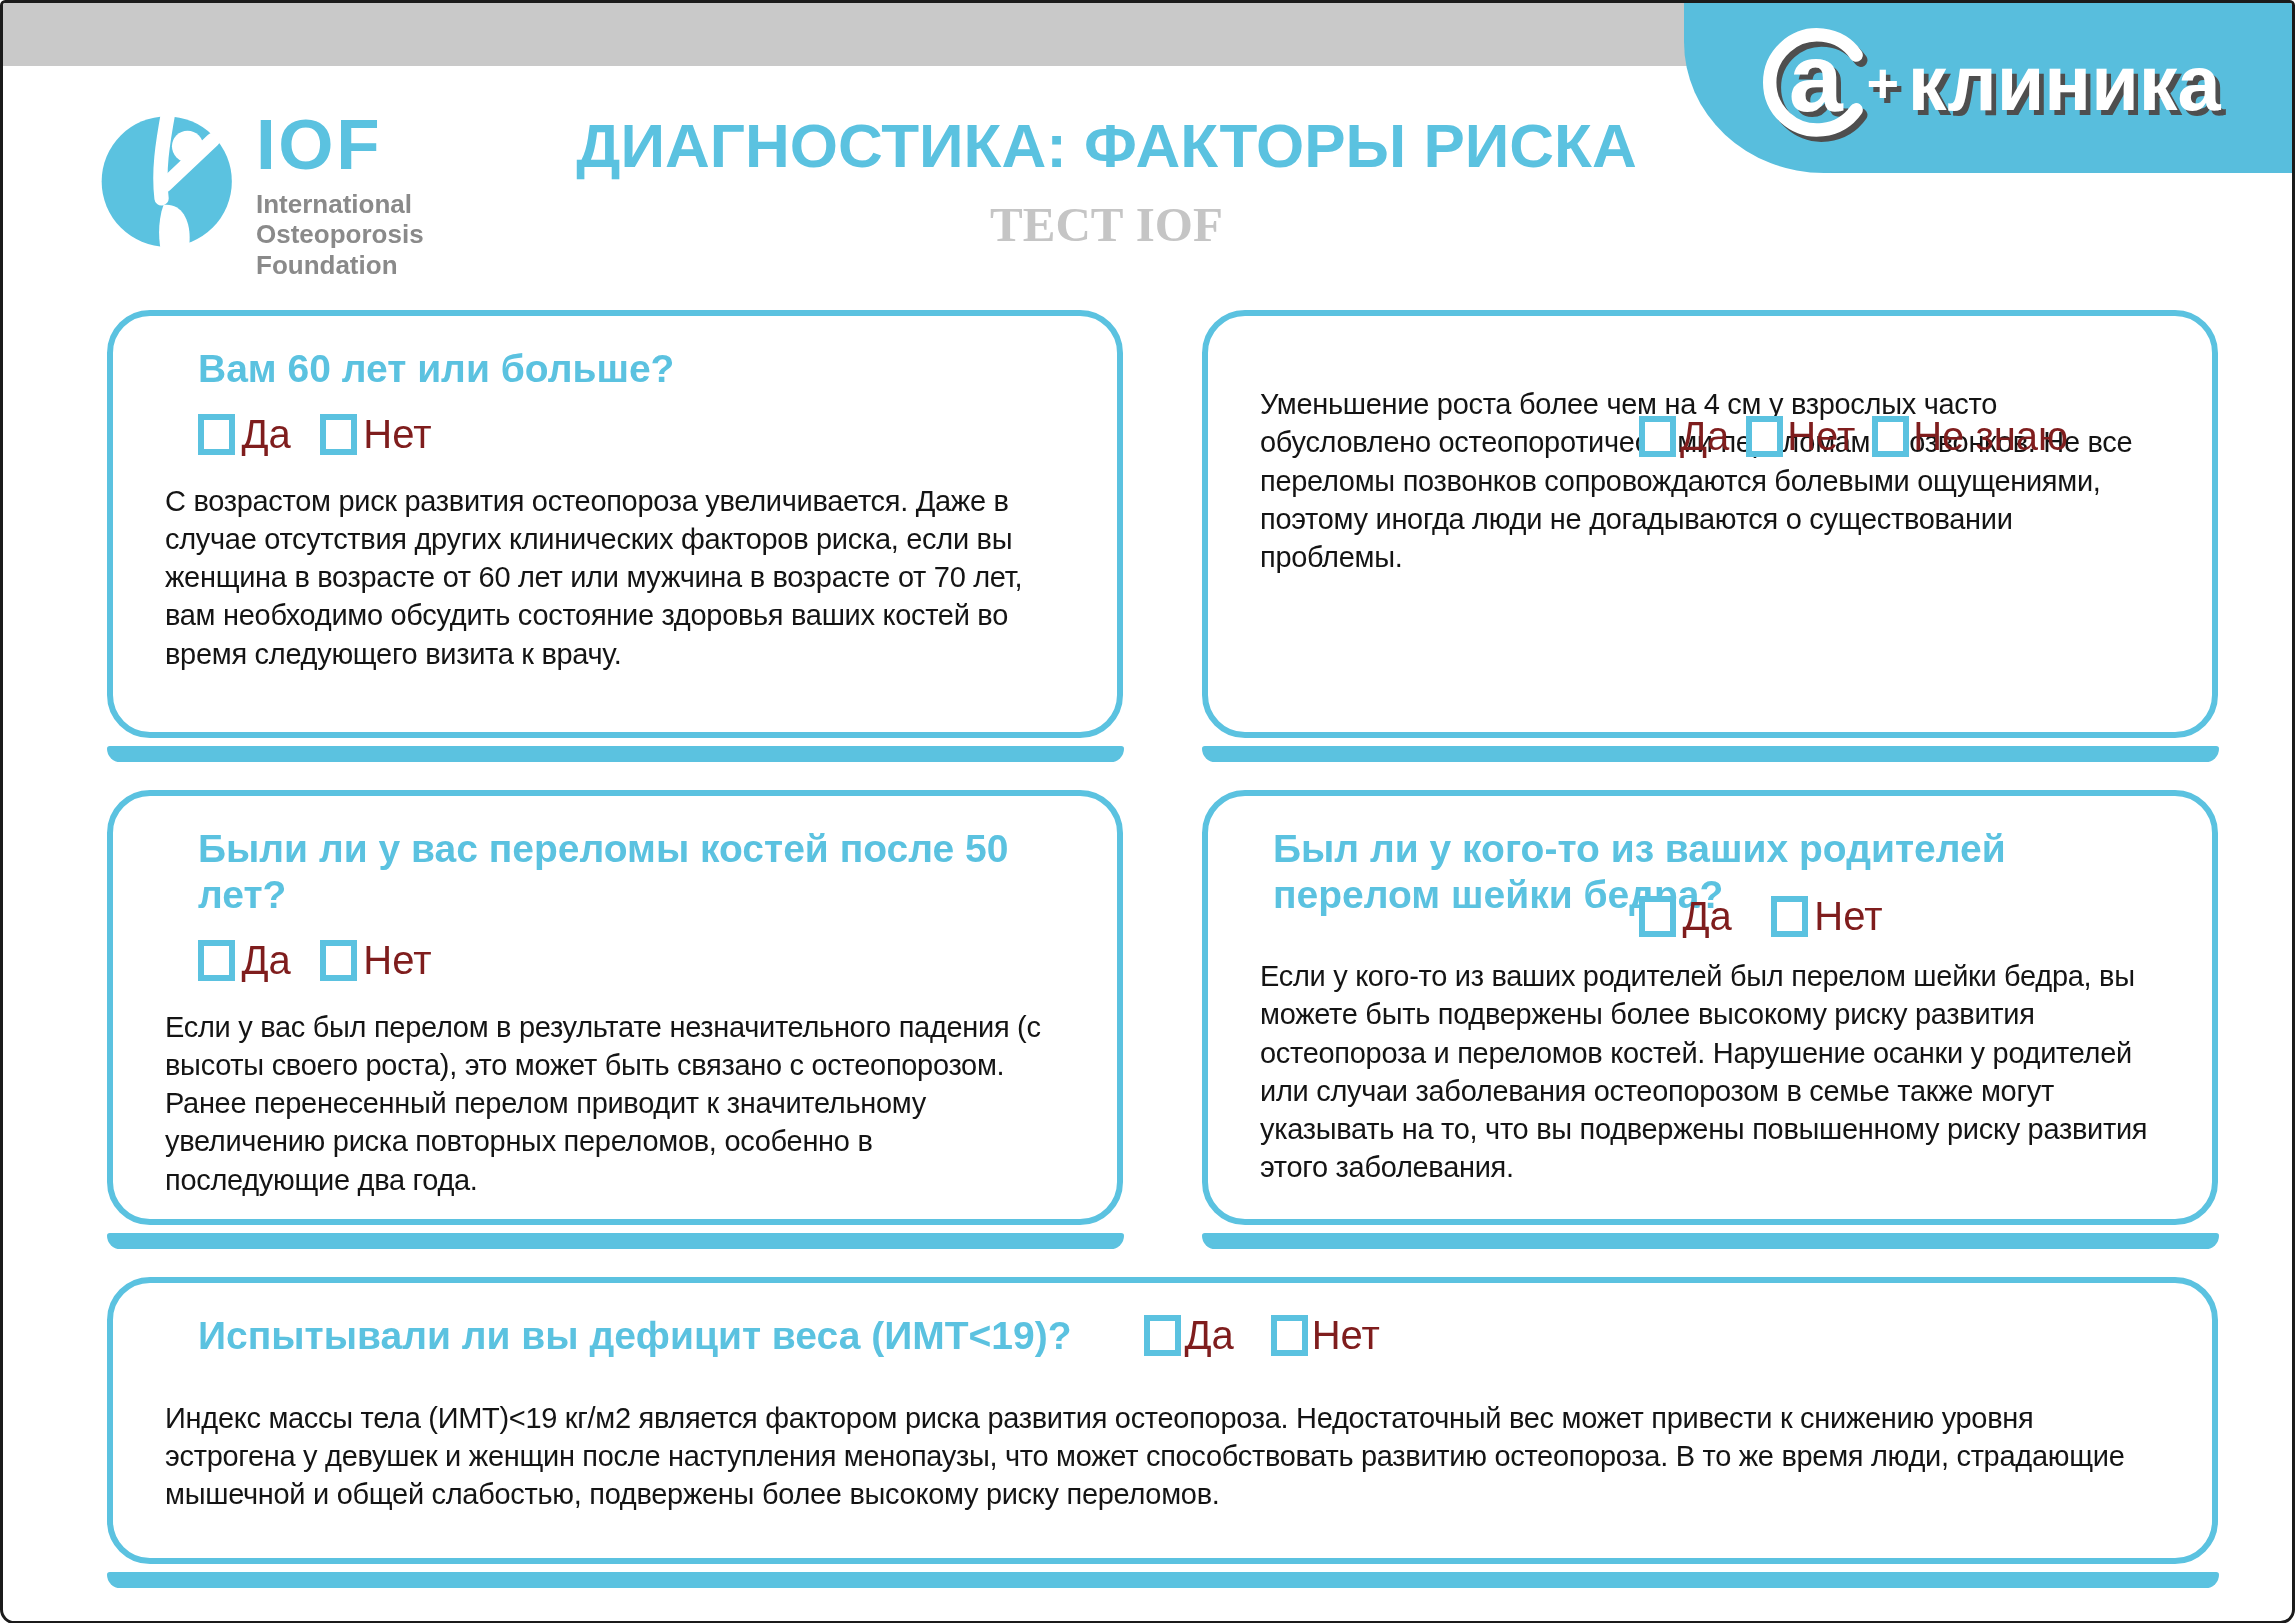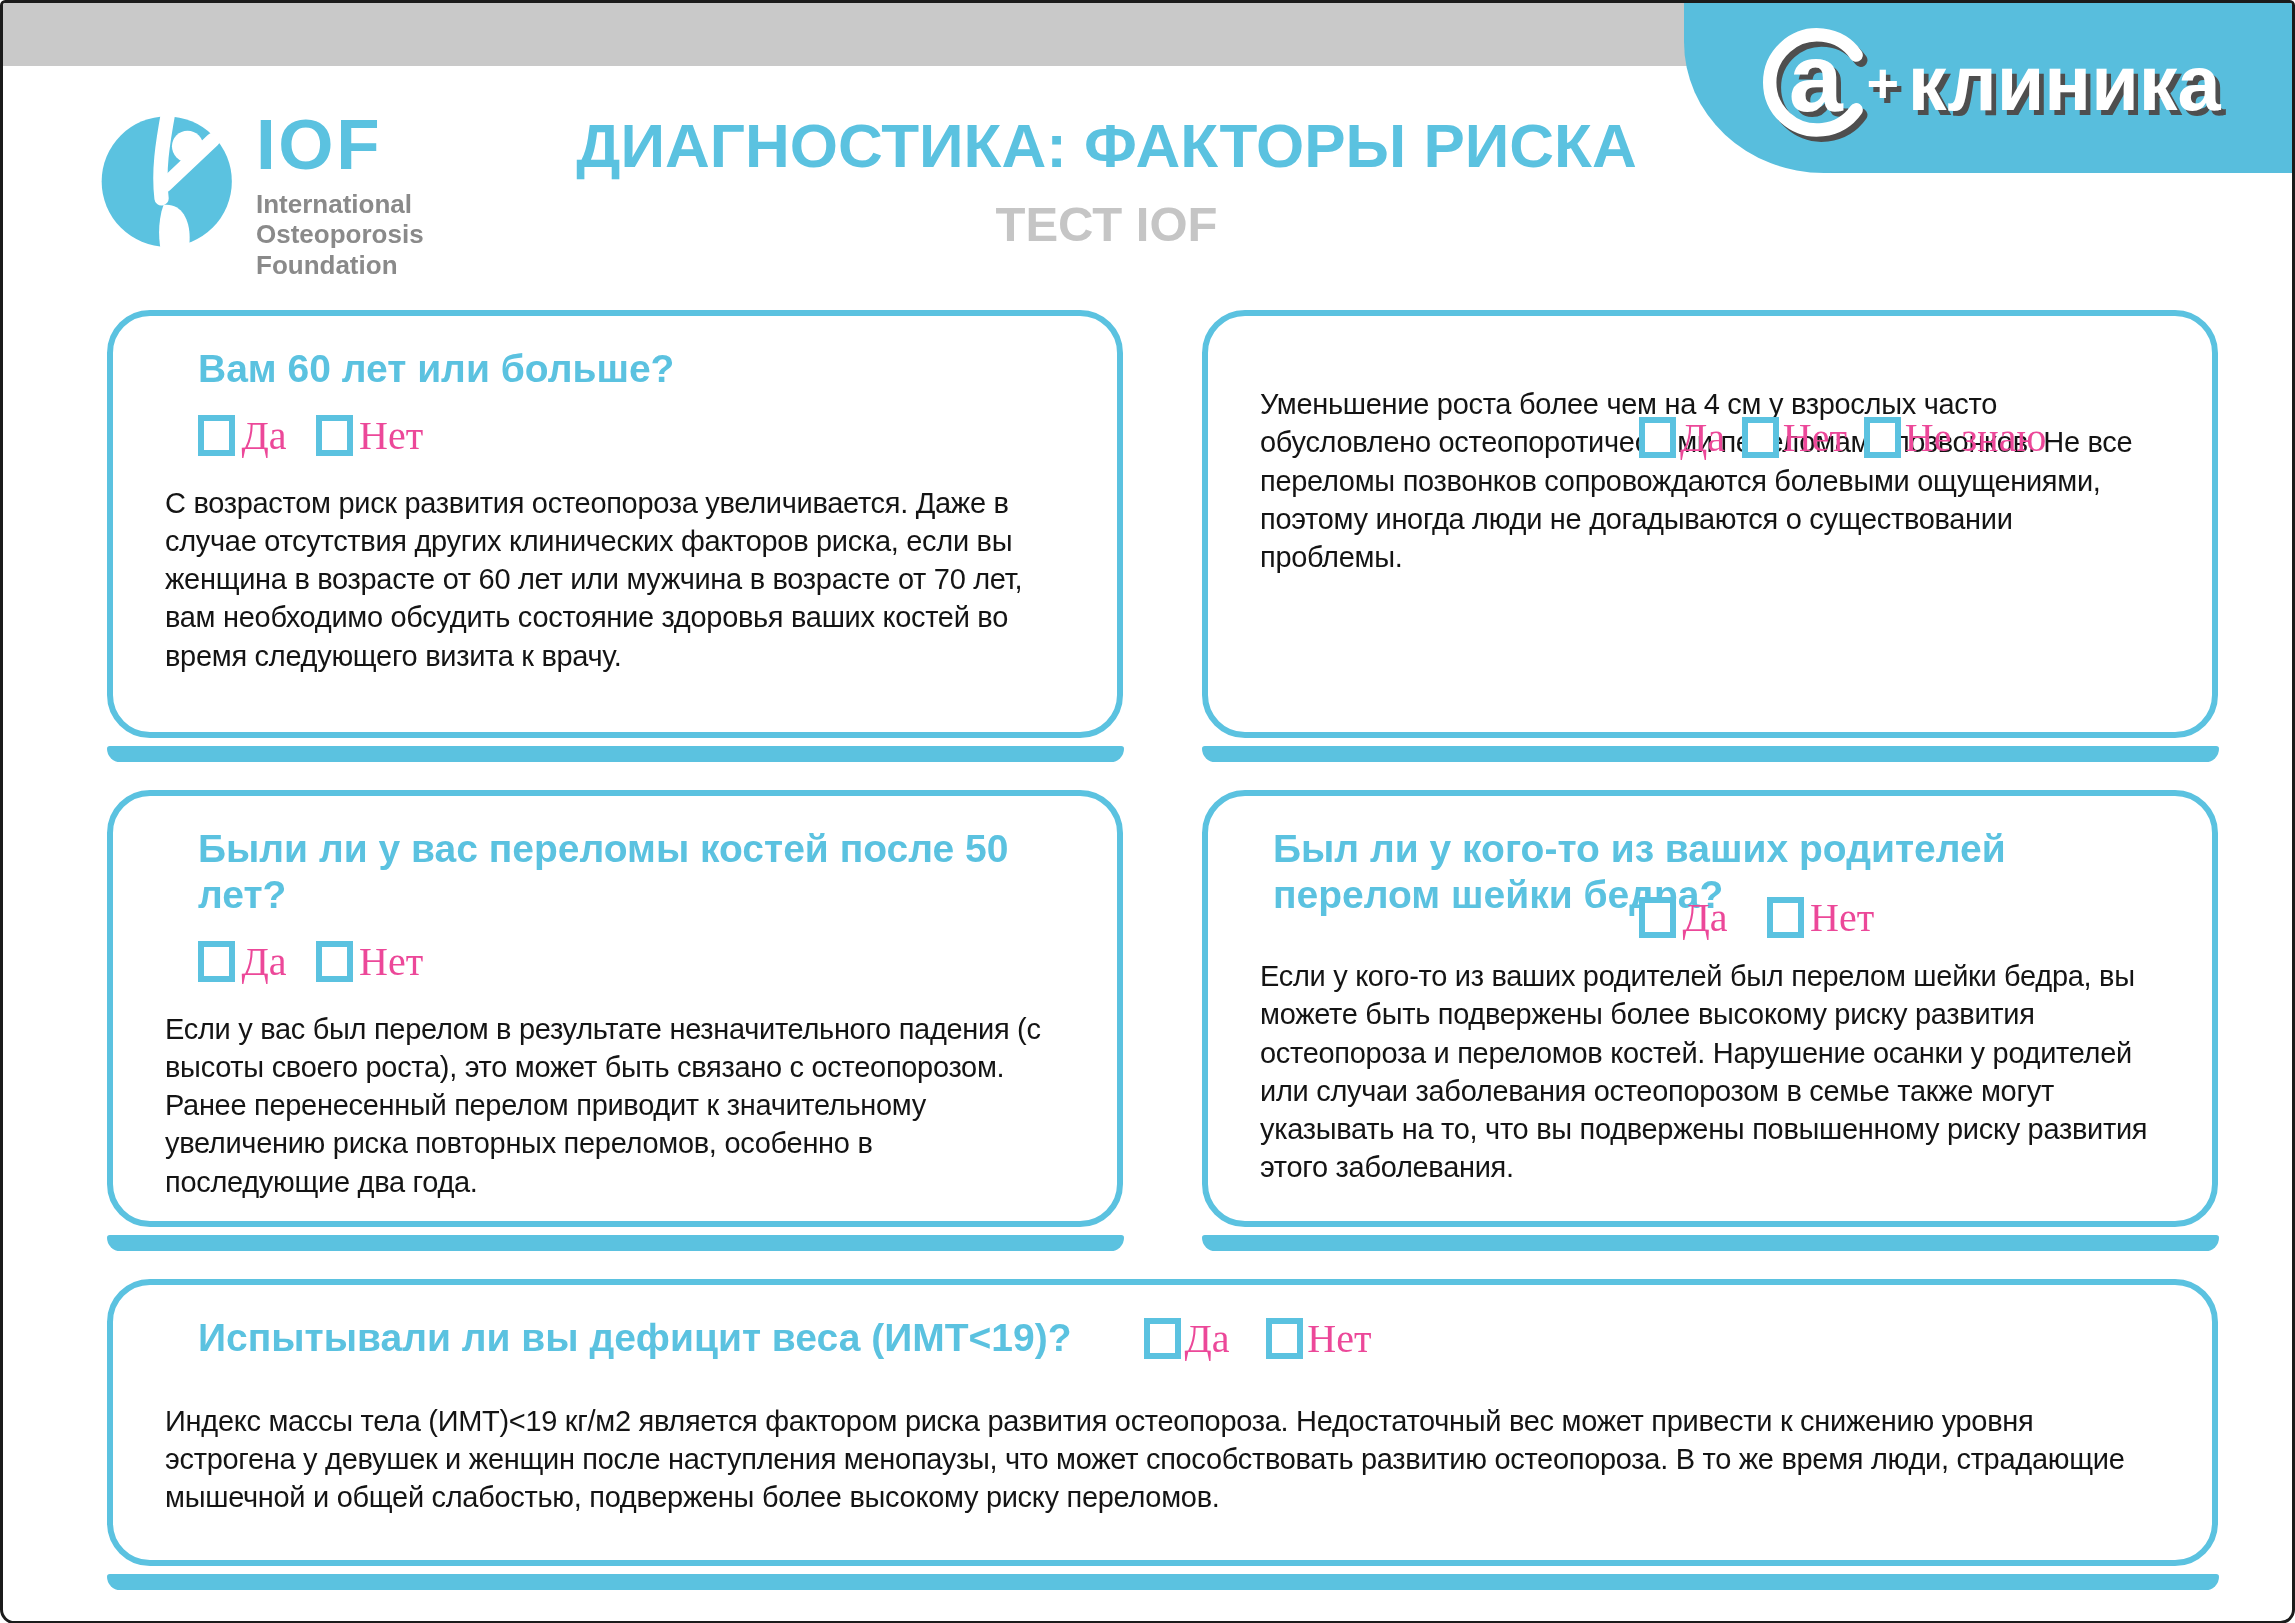--- a/index.html
+++ b/index.html
@@ -36,21 +36,21 @@
     color:#5bc2e0; font-size:71px; font-weight:bold; letter-spacing:2.6px;
     line-height:1; margin-top:2.6px;
   }
   .iof-org { margin-top:9.1px; color:#8a8a8a; font-size:26px; line-height:1.18; font-weight:bold; }
 
   .titles {
     position:absolute; left:555px; top:110px; width:1097px; z-index:2;
     text-align:center;
   }
   .main-title { color:#5bc2e0; font-size:62px; font-weight:bold; line-height:1.05; margin:0; }
-  .sub-title  { color:#c5c5c5; font-size:49px; font-weight:bold; line-height:1.0; margin:22px 0 16px 0; }
+  .sub-title  { color:#c5c5c5; font-size:49px; font-weight:bold; line-height:1.0; margin:22px 0 16px 0;font-family:Liberation Serif, serif; }
 
   .content { position:absolute; top:307px; left:104px; right:74px; z-index:2; }
   .row { display:flex; gap:79px; align-items:stretch; margin-bottom:52px; }
   .qbox {
     position:relative; box-sizing:border-box; background:#fff;
     border:6.5px solid #5bc2e0; border-radius:43px;
     padding:30px 52px 19.6px 52px;
     flex:1;
   }
   .qbox::after {
@@ -65,21 +65,21 @@
     color:#5bc2e0; font-size:39px; font-weight:bold; line-height:1.18;
     margin:0 0 0 33px;
   }
   .q2 .qtitle, .q4 .qtitle { margin-left:13px; }
   .q2 .qtitle { max-width:770px; }
   .q4 .qtitle { max-width:849px; }
 
   .opts {
     display:flex; align-items:center; gap:29px;
     margin:19.6px 0 25px 33px;
-    font-size:40px; color:#ec4899; white-space:nowrap;font-family:Liberation Serif, serif;
+    font-size:40px; color:#7f1d1d; white-space:nowrap;
   }
   .opt { display:flex; align-items:center; gap:6.5px; }
   .cb {
     width:25px; height:29px; border:6.5px solid #5bc2e0; background:#fff;
     display:inline-block; flex:none;
   }
   .opts-abs { position:absolute; margin:0; }
   .q2 .opts-abs { left:431px; top:98px; gap:17px; }
   .q4 .opts-abs { left:431px; top:98px; gap:39px; }
   .q2 .opt, .q2f .opt { gap:3.9px; }

